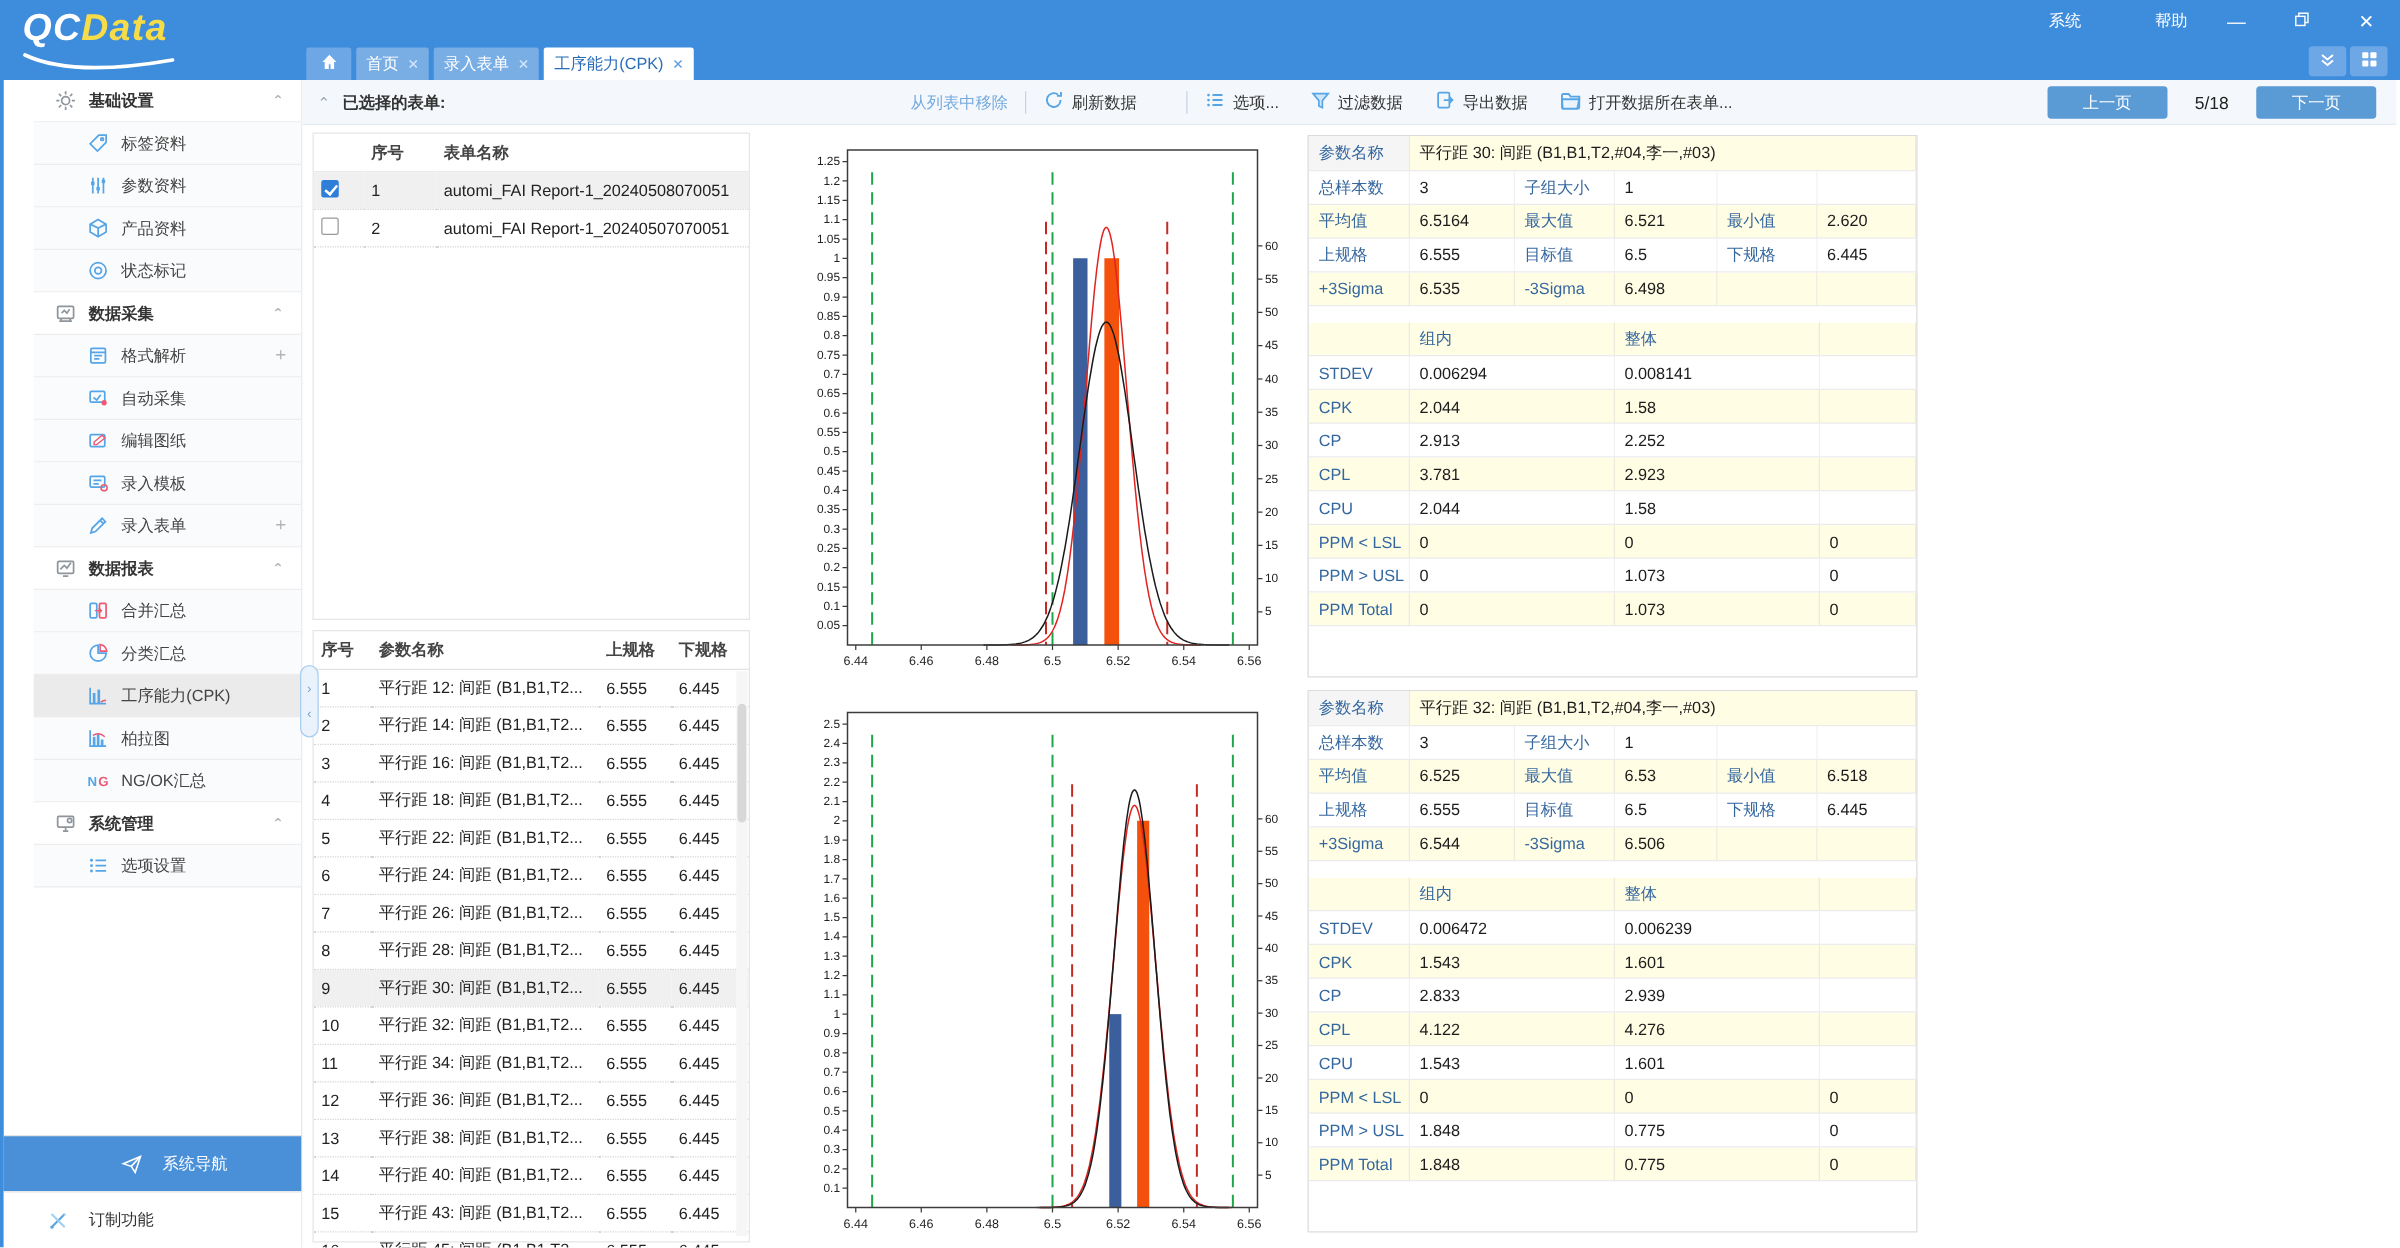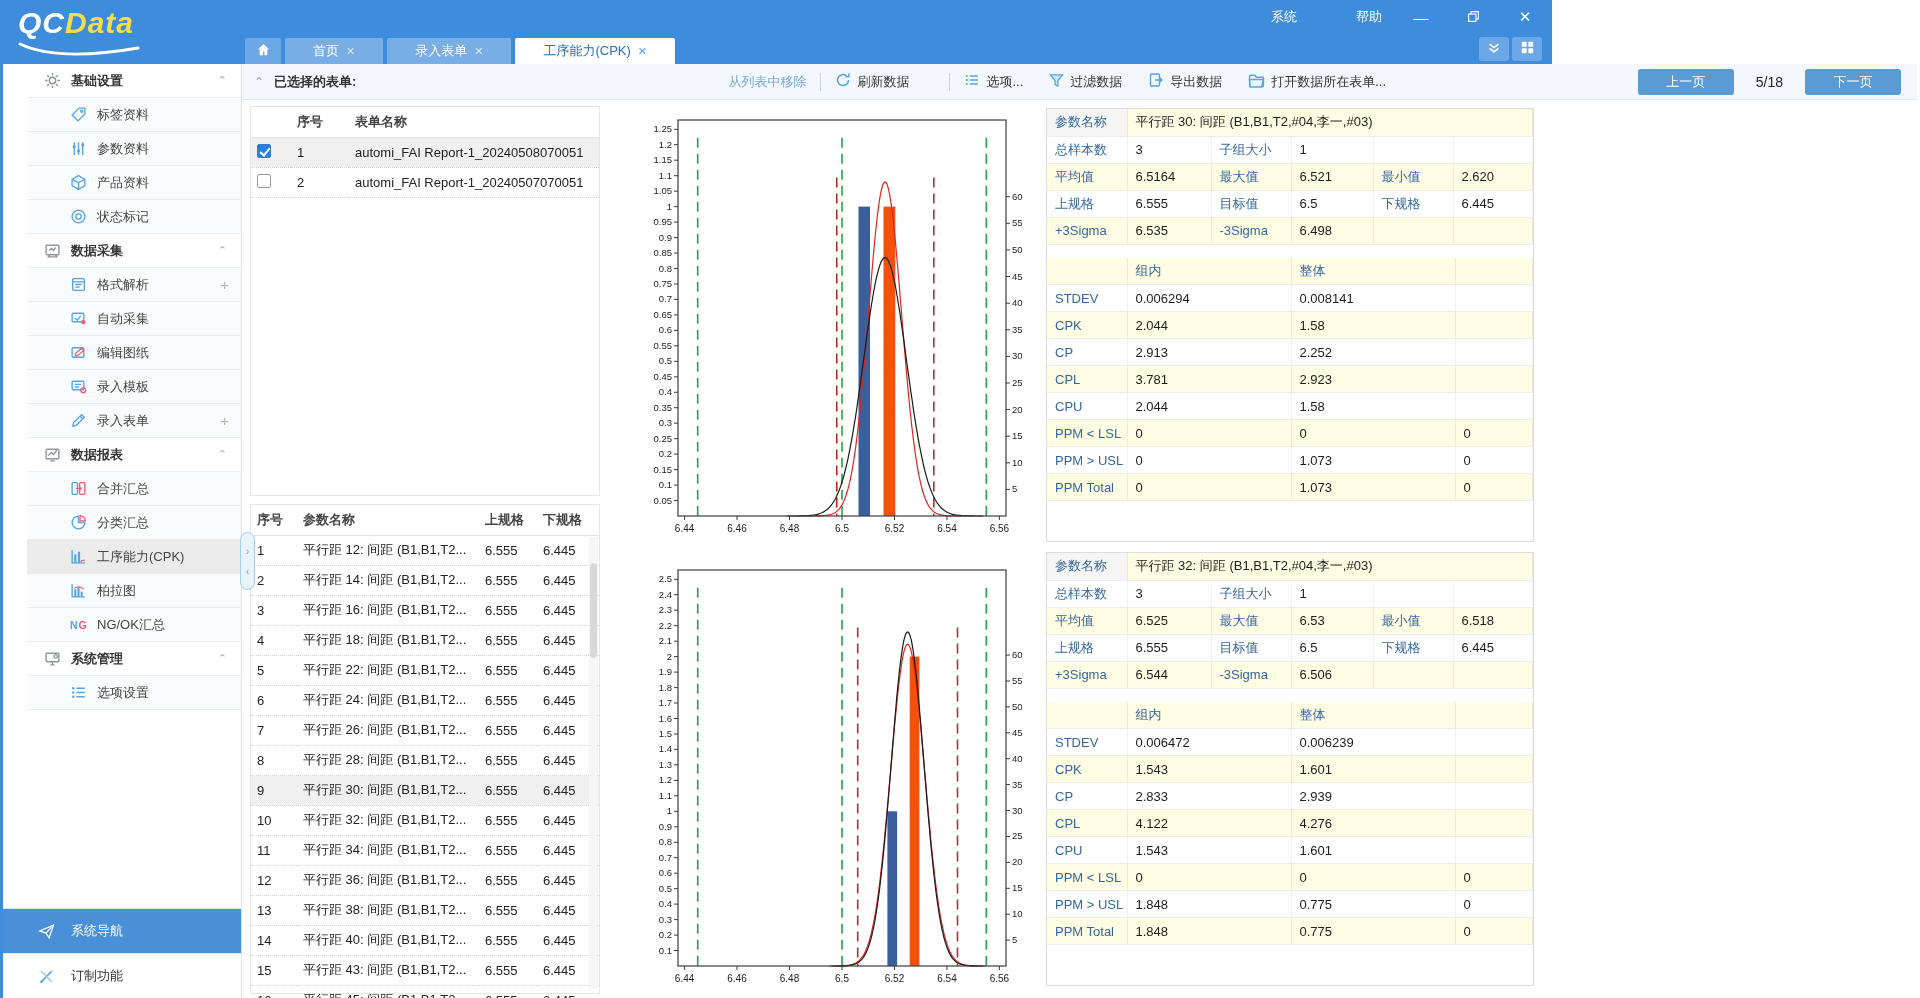--- a/index.html
+++ b/index.html
@@ -1,30 +1,30 @@
 <!DOCTYPE html>
 <html><head>
 <meta charset="utf-8">
 <style>
   * { margin:0; padding:0; box-sizing:border-box; }
   html,body { width:1920px; height:998px; overflow:hidden; }
   body { font-family:"Liberation Sans","DejaVu Sans",sans-serif; font-size:13px; color:#333; background:#fff; }
 
   
-  .header { position:relative; width:1552px; height:64px; background:#3e8cdc; }
+  .header { position:relative; width:1920px; height:64px; background:#3e8cdc; }
   .logo { position:absolute; left:18px; top:6px; width:220px; height:52px; }
   .logo-text { font-size:30px; font-weight:bold; font-style:italic; letter-spacing:1px; }
   .logo-qc { color:#ffffff; }
   .logo-data { color:#f7dc4a; }
   .logo-swoosh { position:absolute; left:0px; top:34px; }
   .win-menu { position:absolute; right:14px; top:8px; display:flex; align-items:center; gap:26px; color:#fff; font-size:13px; }
   .win-menu .menu-item { cursor:pointer;margin-left:33px; }
   .win-btn { width:26px; text-align:center; font-size:15px; color:#fff; cursor:pointer; }
   .tabstrip { position:absolute; left:245px; bottom:0; display:flex; align-items:flex-end; gap:4px; }
-  .tab { height:26px; padding:0 28px; display:flex; align-items:center; gap:7px; background:#79aee5; color:#fff;
+  .tab { height:26px; padding:0 8px; display:flex; align-items:center; gap:7px; background:#79aee5; color:#fff;
          border-radius:2px 2px 0 0; font-size:13px; cursor:pointer;justify-content:space-between; }
   .tab.home { width:36px; justify-content:center; background:#6ea7e6; padding:0; }
   .tab.active { background:#ffffff; color:#2a6db8; }
   .tab .close { font-size:11px; color:#d5e8fb; cursor:pointer; }
   .tab.active .close { color:#5a9bd8; }
   .tabstrip-right { position:absolute; right:10px; bottom:3px; display:flex; gap:3px; }
   .strip-btn { width:30px; height:24px; background:#6ea7e6; border-radius:3px; display:flex; align-items:center; justify-content:center; cursor:pointer; }
 
   
   .app-body { display:flex; width:1920px; height:934px; }
@@ -33,21 +33,21 @@
   .side-scroll { flex:0 0 auto;padding-left:24px; }
   .side-row { height:34px; display:flex; align-items:center; border-bottom:1px solid #ededed; cursor:pointer; position:relative; background:#fff; }
   .side-row.group { padding-left:16px; font-weight:bold; color:#333; }
   .side-row.item { padding-left:42px; background:#fafbfc; color:#444; }
   .side-row.item.selected { background:#ebebeb; }
   .side-row .s-icon { width:18px; height:18px; margin-right:10px; display:inline-flex; align-items:center; justify-content:center; }
   .side-row .caret { position:absolute; right:14px; color:#b5b5b5; font-size:11px; }
   .side-row .plus { position:absolute; right:12px; color:#b5b5b5; font-size:15px; font-weight:normal; }
   .side-spacer { flex:1 1 auto; }
   .side-footer .side-row { height:45px; border-top:1px solid #e4e4e4; border-bottom:none; padding-left:34px; }
-  .side-footer .side-row.active { background:#4a90d9; color:#fff; }
+  .side-footer .side-row.active { background:#4a90d9; color:#fff;justify-content:center; }
   .side-footer .s-icon { margin-right:16px; }
 
   .content { position:relative; width:1675px; height:934px; background:#fff; }
 
   
   .toolbar { position:absolute; left:0; top:0; width:100%; height:36px; background:#f4f8fc; border-bottom:1px solid #e4eaf1;
              display:flex; align-items:center; }
   .tb-caret { color:#9aa3ad; margin:0 10px 0 12px; font-size:12px; cursor:pointer; }
   .tb-title { font-weight:bold; color:#333;text-align:center; }
   .tb-remove { color:#74a9de; margin-left:372px; cursor:pointer; }

